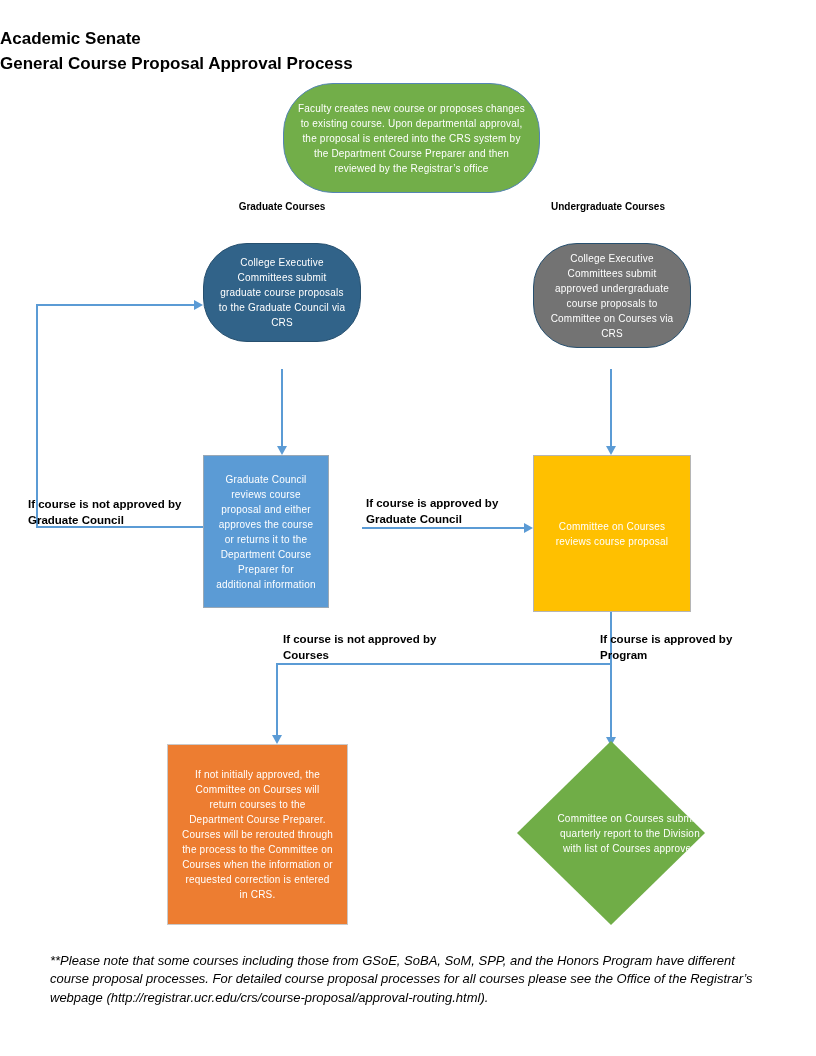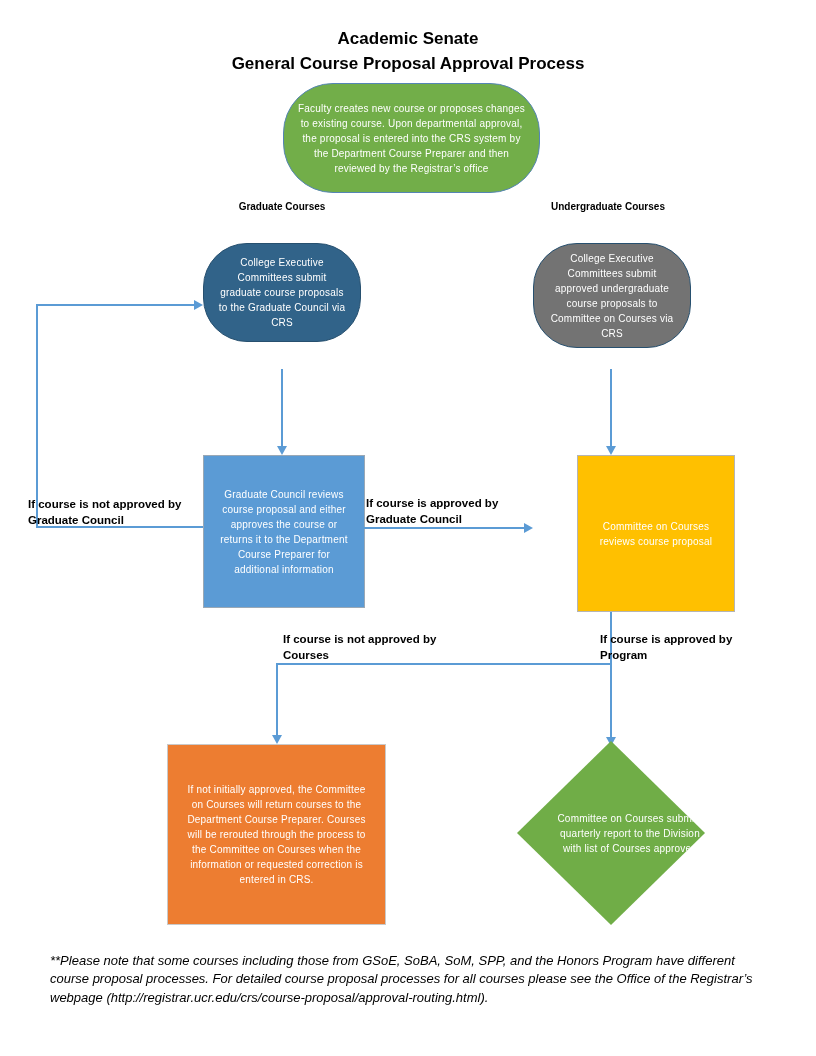--- a/index.html
+++ b/index.html
@@ -2,21 +2,21 @@
 <html><head>
 <meta charset="utf-8">
 <style>
   html,body{margin:0;padding:0;background:#888;}
   .page{
     position:relative;width:816px;height:1056px;background:#ffffff;
     margin:0 auto;overflow:hidden;
     font-family:"Liberation Sans","DejaVu Sans",sans-serif;color:#000;
   }
   .abs{position:absolute;}
-  .title-line{left:0;top:0;width:816px;text-align:center;font-weight:bold;font-size:17px;line-height:25px;}
+  .title-line{left:0;top:0;width:816px;text-align:left;font-weight:bold;font-size:17px;line-height:25px;}
   .col-label{font-weight:bold;font-size:10px;text-align:center;}
   .node{
     display:flex;align-items:center;justify-content:flex-end;text-align:center;
     color:#ffffff;font-size:10px;line-height:1.5;letter-spacing:0.2px;
     box-sizing:border-box;padding:6px 12px;
   }
   .node-oval{border-radius:50px;border:1.5px solid #5585b5;}
   .node-pill{border-radius:44px;border:1px solid #27506f;}
   .node-rect-blue{border:1px solid #9aa8b5;}
   .node-rect-yellow{border:1px solid #b5b5b5;}
@@ -52,25 +52,25 @@
   <div class="abs node node-pill" style="left: 533px; top: 243px; width: 158px; height: 105px; background-color: #737373;">
     <span>College Executive Committees submit approved undergraduate course proposals to Committee on Courses via CRS</span>
   </div>
 
   <div class="line" style="left: 281px; top: 369px; width: 2px; height: 77px; background-color: rgb(91, 155, 213);"></div>
   <div class="arrow-down" style="left: 277px; top: 446px; border-top-color: rgb(91, 155, 213);"></div>
 
   <div class="line" style="left: 610px; top: 369px; width: 2px; height: 77px; background-color: rgb(91, 155, 213);"></div>
   <div class="arrow-down" style="left: 606px; top: 446px; border-top-color: rgb(91, 155, 213);"></div>
 
-  <div class="abs node node-rect-blue" style="left: 203px; top: 455px; width: 162px; height: 153px; background-color: rgb(91, 155, 213);">
+  <div class="abs node node-rect-blue" style="left: 203px; top: 455px; width: 126px; height: 153px; background-color: rgb(91, 155, 213);">
     <span>Graduate Council reviews course proposal and either approves the course or returns it to the Department Course Preparer for additional information</span>
   </div>
 
-  <div class="abs node node-rect-yellow" style="left: 533px; top: 455px; width: 158px; height: 157px; background-color: rgb(255, 192, 0); margin-left: 44px;">
+  <div class="abs node node-rect-yellow" style="left: 533px; top: 455px; width: 158px; height: 157px; background-color: rgb(255, 192, 0);">
     <span>Committee on Courses reviews course proposal</span>
   </div>
 
   <div class="line" style="left: 36px; top: 526px; width: 167px; height: 2px; background-color: rgb(91, 155, 213);"></div>
   <div class="line" style="left: 36px; top: 304px; width: 2px; height: 224px; background-color: rgb(91, 155, 213);"></div>
   <div class="line" style="left: 36px; top: 304px; width: 158px; height: 2px; background-color: rgb(91, 155, 213);"></div>
   <div class="arrow-right" style="left: 194px; top: 300px; border-left-color: rgb(91, 155, 213);"></div>
   <div class="abs edge-label" style="left:28px;top:497px;width:180px;">If course is not approved by Graduate Council</div>
 
   <div class="line" style="left: 362px; top: 527px; width: 162px; height: 2px; background-color: rgb(91, 155, 213);"></div>
@@ -79,21 +79,21 @@
 
   <div class="line" style="left: 610px; top: 612px; width: 2px; height: 125px; background-color: rgb(91, 155, 213);"></div>
   <div class="line" style="left: 276px; top: 663px; width: 336px; height: 2px; background-color: rgb(91, 155, 213);"></div>
   <div class="line" style="left: 276px; top: 663px; width: 2px; height: 72px; background-color: rgb(91, 155, 213);"></div>
   <div class="arrow-down" style="left: 272px; top: 735px; border-top-color: rgb(91, 155, 213);"></div>
   <div class="arrow-down" style="left: 606px; top: 737px; border-top-color: rgb(91, 155, 213);"></div>
 
   <div class="abs edge-label" style="left:283px;top:606px;width:180px;margin-top:26px;">If course is not approved by Courses</div>
   <div class="abs edge-label" style="left:600px;top:632px;width:170px;">If course is approved by Program</div>
 
-  <div class="abs node node-rect-orange" style="left: 167px; top: 744px; width: 219px; height: 181px; background-color: rgb(237, 125, 49);">
+  <div class="abs node node-rect-orange" style="left: 167px; top: 744px; width: 181px; height: 181px; background-color: rgb(237, 125, 49);">
     <span>If not initially approved, the Committee on Courses will return courses to the Department Course Preparer. Courses will be rerouted through the process to the Committee on Courses when the information or requested correction is entered in CRS.</span>
   </div>
 
   <div class="abs node node-diamond" style="left: 517px; top: 741px; width: 188px; height: 184px; background-color: rgb(112, 173, 71);">
     <div class="diamond-text" style="width:150px;">Committee on Courses submits quarterly report to the Division with list of Courses approved</div>
   </div>
 
   <div class="abs footnote" style="left:50px;top:952px;width:722px;">**Please note that some courses including those from GSoE, SoBA, SoM, SPP, and the Honors Program have different course proposal processes.  For detailed course proposal processes for all courses please see the Office of the Registrar’s webpage (http://registrar.ucr.edu/crs/course-proposal/approval-routing.html).</div>
 
 </div>

